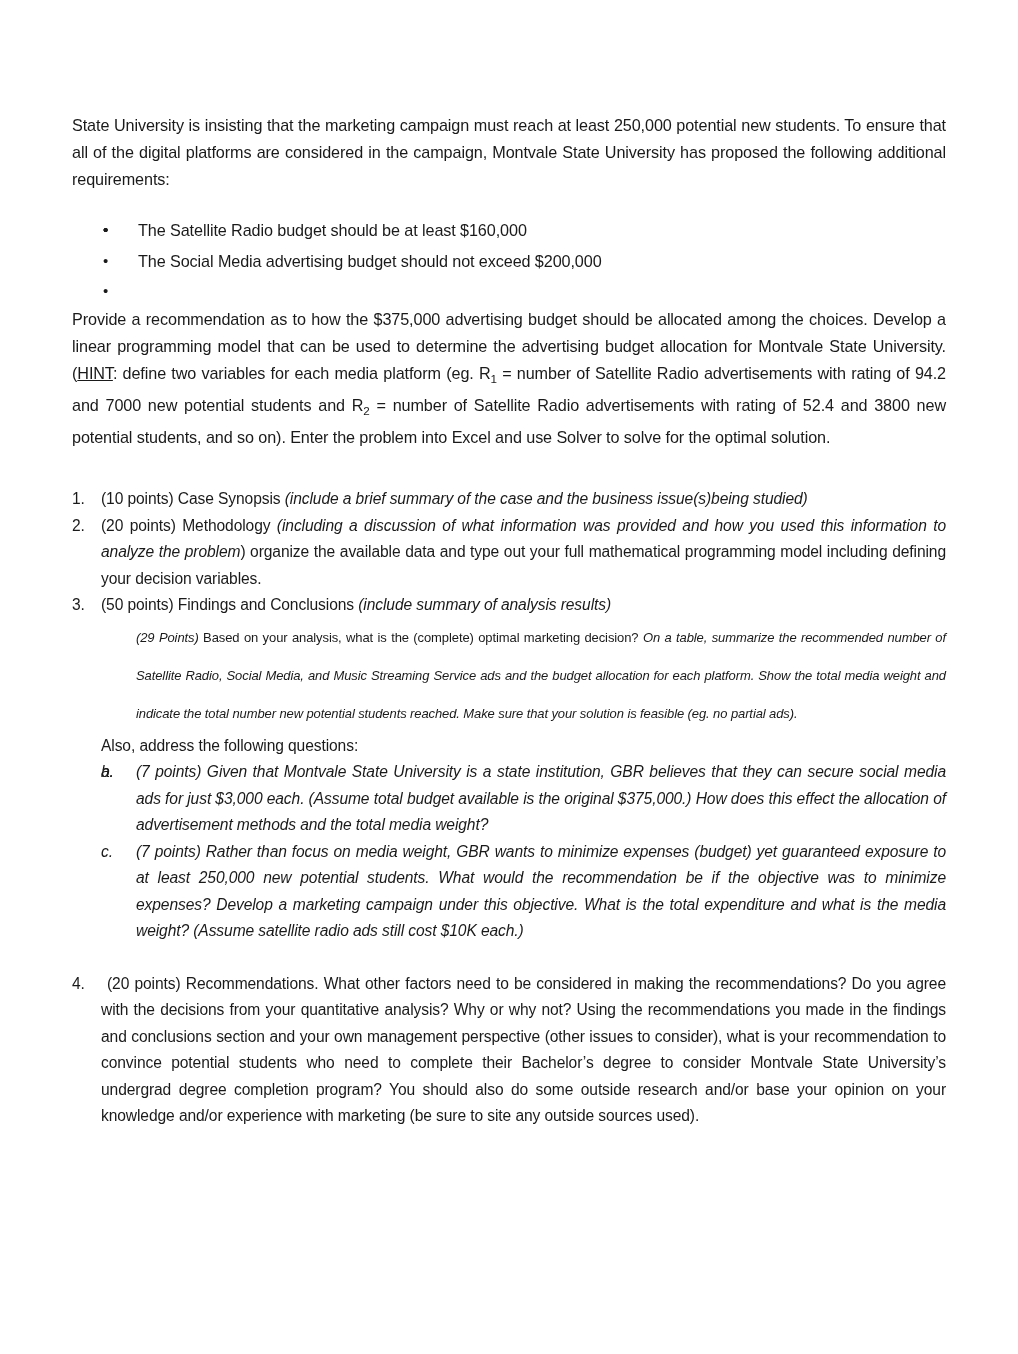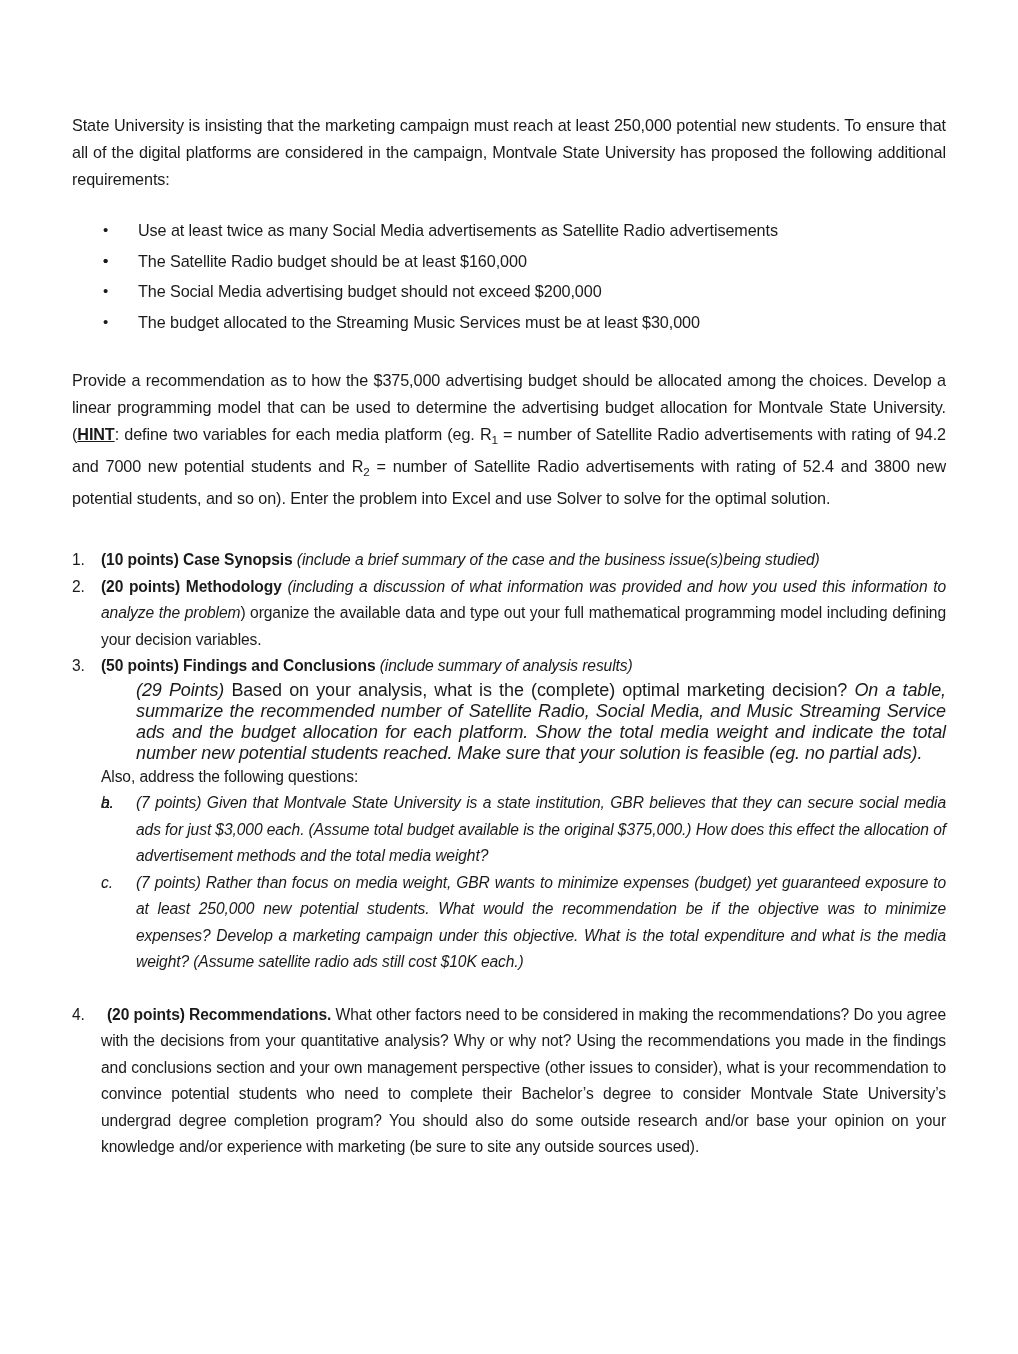--- a/index.html
+++ b/index.html
@@ -87,22 +87,22 @@
     top: 0;
     width: 24px;
     text-align: left;
   }
   .numlist > li.item4 { margin-top: 26px; }
   .numlist > li.item4 .body-txt { padding-left: 6px; }
 
   
   .subblock {
     margin-left: 35px;
-    font-size: 18px;
-    line-height: 21px;
+    font-size: 13px;
+    line-height: 38px;
     text-align: justify;
     letter-spacing: -0.1px;
   }
 
   .alsoline {
     font-size: 15.6px;
     line-height: 26.5px;
     letter-spacing: -0.1px;
   }
 
@@ -120,55 +120,53 @@
     letter-spacing: -0.1px;
     font-style: italic;
   }
   .abc > li .marker {
     position: absolute;
     left: 0;
     top: 0;
     font-style: italic;
   }
 
-  b, .b { font-weight: bold; }
+  b, .b { font-weight: normal; }
   i, .i { font-style: italic; }
   .u { text-decoration: underline; }
   .gray { color: #5f5f5f; }
   sub { font-size: 0.72em; }
 </style>
 </head>
 <body>
 
 <div class="page">
   <div class="content">
 
     <p class="para">State University is insisting that the marketing campaign must reach at least 250,000 potential new students. To ensure that all of the digital platforms are considered in the campaign, Montvale State University has proposed the following additional requirements:</p>
 
     <div class="gap-md"></div>
 
     <ul class="bullets">
       <li>
         <span class="bullet-dot">•</span>
-        <span>Use at least twice as many Social Media advertisements as Satellite Radio advertisements</span>
       </li>
       <li>
         <span class="bullet-dot">•</span>
       </li>
       <li>
         <span class="bullet-dot">•</span>
         <span>The Satellite Radio budget should be at least $160,000</span>
       </li>
       <li>
         <span class="bullet-dot">•</span>
         <span>The Social Media advertising budget should not exceed $200,000</span>
       </li>
       <li>
         <span class="bullet-dot">•</span>
-        <span>The budget allocated to the Streaming Music Services must be at least $30,000</span>
       </li>
     </ul>
 
     <div class="gap-lg"></div>
 
     <p class="para"><span>Provide a recommendation as to how the $375,000 advertising budget should be allocated among the choices.  Develop a linear programming model that can be used to determine the advertising budget allocation for Montvale State University.  (</span><span class="b u">HINT</span><span>:  define two variables for each media platform (eg. R</span><sub>1</sub><span> = number of Satellite Radio advertisements with rating of 94.2 and 7000 new potential students and R</span><sub>2</sub><span> = number of Satellite Radio advertisements with rating of 52.4 and 3800 new potential students, and so on). Enter the problem into Excel and use Solver to solve for the optimal solution.</span></p>
 
     <div class="gap-sm"></div>
 
 

